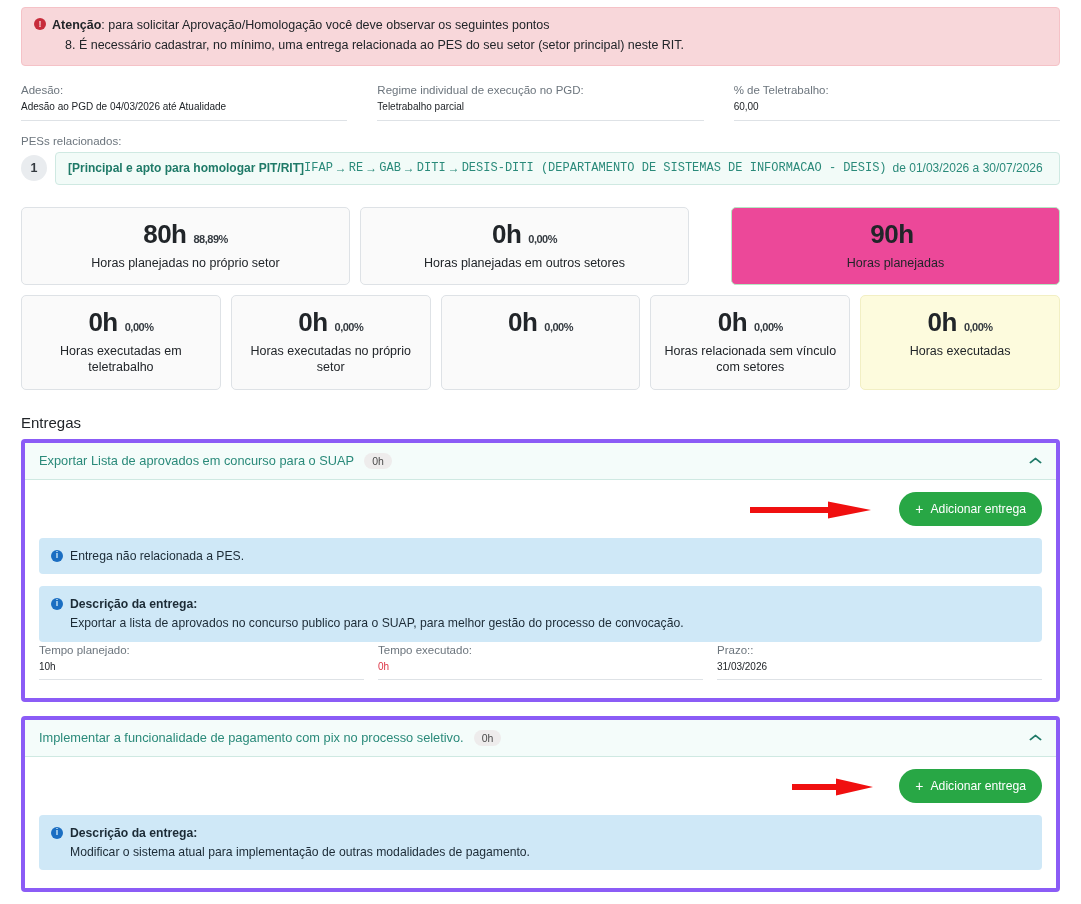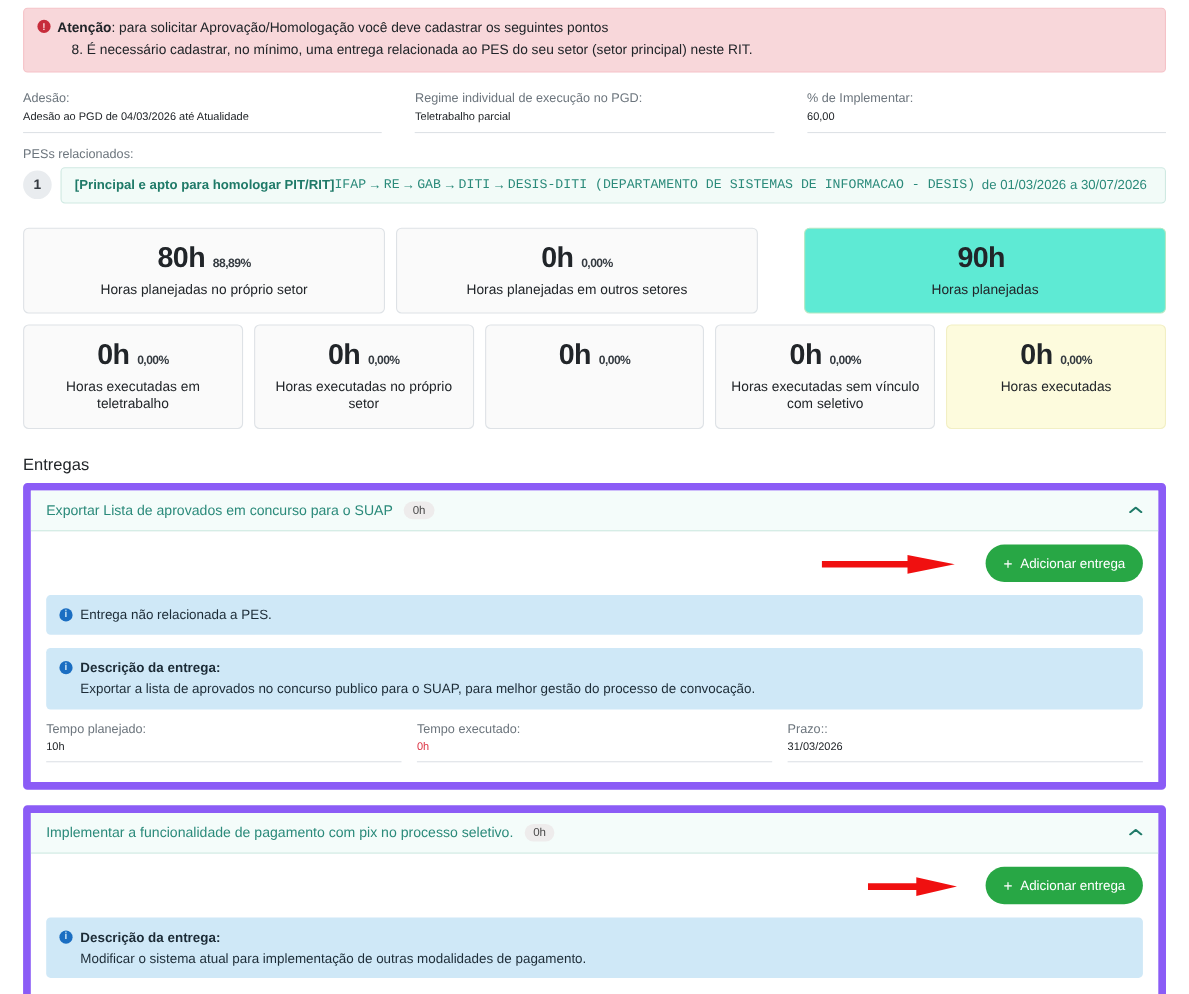--- a/index.html
+++ b/index.html
@@ -94,39 +94,39 @@
   }
   .cards-row.second { margin-top: 10px; }
   .stat-card {
     flex: 1 1 0;
     background: #fafafa;
     border: 1px solid #dee2e6;
     border-radius: 5px;
     padding: 12px 8px 13px 8px;
     text-align: center;
   }
-  .stat-card.green { background: #5eead4; border-color: #b4e8c2; margin-left: 32px; }
+  .stat-card.green { background: #ec4899; border-color: #b4e8c2; margin-left: 32px; }
   .stat-card.yellow { background: #fdfbdd; border-color: #f2efc4; }
   .stat-num {
     font-size: 26px; font-weight: bold; color: #212529;
     line-height: 1.12; letter-spacing: -0.5px;
   }
   .stat-pct { font-size: 11px; font-weight: bold; color: #343a40; margin-left: 7px; }
   .stat-label {
     font-size: 12.5px; color: #212529; margin-top: 7px; line-height: 1.25;
   }
 
   
   .section-title {
     margin: 24px 21px 8px 21px;
     font-size: 15px; color: #212529;
   }
   .entrega {
     margin: 0 21px 14px 21px;
-    border: 7px solid #8b5cf6;
+    border: 4px solid #8b5cf6;
     border-radius: 4px;
     background: #fff;
     overflow: hidden;
   }
   .entrega-head {
     background: #f4fcfa;
     border-bottom: 1px solid #cfe9e2;
     padding: 10px 14px;
     display: flex; align-items: center;
     cursor: pointer;
@@ -188,48 +188,48 @@
     width: 12px; height: 12px; border-radius: 50%;
     background: #1b6ec2; color: #cfe8f7;
     font-size: 9px; font-weight: bold;
     display: inline-flex; align-items: center; justify-content: center;
     line-height: 1; margin-top: 3px;
   }
   .info-box b { font-weight: bold; }
   .info-desc { padding-left: 19px; margin-top: 1px; }
 
   .detail-row {
-    display: flex; margin-top: 10px; justify-content: center;
+    display: flex; margin-top: 0; justify-content: center;
   }
   .detail-row .field { padding-bottom: 5px; }
 </style>
 </head>
 <body>
 
 <div class="page">
 
   <div class="alert-warn">
     <div class="alert-line1">
       <span class="icon-excl">!</span>
-      <span><b>Atenção</b><span>: para solicitar Aprovação/Homologação você deve cadastrar os seguintes pontos</span></span>
+      <span><b>Atenção</b><span>: para solicitar Aprovação/Homologação você deve observar os seguintes pontos</span></span>
     </div>
     <div class="alert-line2">8. É necessário cadastrar, no mínimo, uma entrega relacionada ao PES do seu setor (setor principal) neste RIT.</div>
   </div>
 
   <div class="fields-row">
     <div class="field">
       <div class="field-label">Adesão:</div>
       <div class="field-value">Adesão ao PGD de 04/03/2026 até Atualidade</div>
     </div>
     <div class="field">
       <div class="field-label">Regime individual de execução no PGD:</div>
       <div class="field-value">Teletrabalho parcial</div>
     </div>
     <div class="field">
-      <div class="field-label">% de Implementar:</div>
+      <div class="field-label">% de Teletrabalho:</div>
       <div class="field-value">60,00</div>
     </div>
   </div>
 
   <div class="pes-wrap">
     <div class="pes-label">PESs relacionados:</div>
     <div class="pes-row">
       <div class="pes-badge">1</div>
       <div class="pes-box">
         <span class="strong">[Principal e apto para homologar PIT/RIT]</span>
@@ -269,21 +269,21 @@
     </div>
     <div class="stat-card">
       <div class="stat-num"><span>0h</span><span class="stat-pct">0,00%</span></div>
       <div class="stat-label">Horas executadas no próprio setor</div>
     </div>
     <div class="stat-card">
       <div class="stat-num"><span>0h</span><span class="stat-pct">0,00%</span></div>
     </div>
     <div class="stat-card">
       <div class="stat-num"><span>0h</span><span class="stat-pct">0,00%</span></div>
-      <div class="stat-label">Horas executadas sem vínculo com seletivo</div>
+      <div class="stat-label">Horas relacionada sem vínculo com setores</div>
     </div>
     <div class="stat-card yellow">
       <div class="stat-num"><span>0h</span><span class="stat-pct">0,00%</span></div>
       <div class="stat-label">Horas executadas</div>
     </div>
   </div>
 
   <div class="section-title">Entregas</div>
 
   <div class="entrega">

